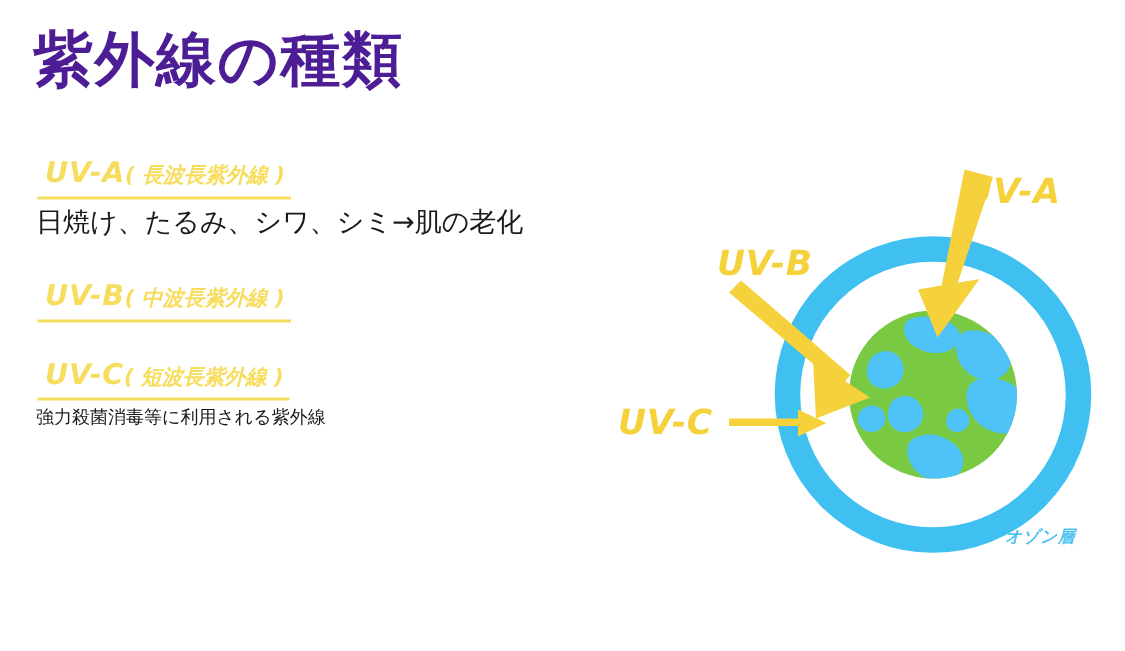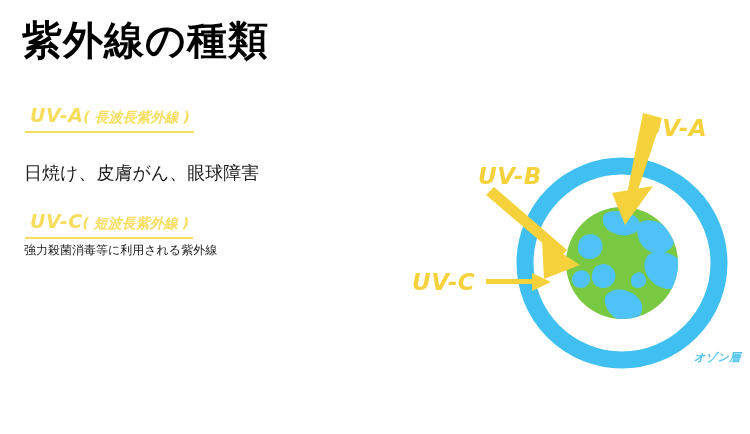--- a/index.html
+++ b/index.html
@@ -23,21 +23,21 @@
     background: #ffffff;
   }
 
   
   .page-title {
     position: absolute;
     left: 22px;
     top: 18px;
     font-size: 40px;
     font-weight: bold;
-    color: #000000;
+    color: #4c1d95;
     letter-spacing: 1px;
     line-height: 1.1;
     white-space: nowrap;
   }
 
   
   .content {
     position: absolute;
     left: 20px;
     top: 104px;
@@ -111,21 +111,21 @@
     letter-spacing: 0.5px;
     white-space: nowrap;
   }
 
   #label-uva { left: 243px; top: 20px; }
   #label-uvb { left: 78px; top: 68px; }
   #label-uvc { left: 12px; top: 174px; }
 
   .ozone-label {
     position: absolute;
-    left: 294px;
+    left: 270px;
     top: 255px;
     font-size: 11px;
     font-weight: bold;
     font-style: italic;
     color: #4fc3ef;
     white-space: nowrap;
     letter-spacing: 0.5px;
   }
 </style>
 </head>
@@ -134,26 +134,29 @@
 <div id="slide">
 
   <div class="page-title">紫外線の種類</div>
 
   <div class="content">
 
     <div class="uv-block">
       <div class="uv-heading">
         <span class="uv-code">UV-A</span><span class="uv-jp">( 長波長紫外線 )</span>
       </div>
+      <div class="uv-desc">日焼け、たるみ、シワ、シミ→肌の老化</div>
     </div>
 
     <div class="spacer-a"></div>
 
     <div class="uv-block">
-      <div class="uv-desc">日焼け、皮膚がん、眼球障害</div>
+      <div class="uv-heading">
+        <span class="uv-code">UV-B</span><span class="uv-jp">( 中波長紫外線 )</span>
+      </div>
     </div>
 
     <div class="spacer-b"></div>
 
     <div class="uv-block">
       <div class="uv-heading">
         <span class="uv-code">UV-C</span><span class="uv-jp">( 短波長紫外線 )</span>
       </div>
       <div class="uv-desc small">強力殺菌消毒等に利用される紫外線</div>
     </div>

